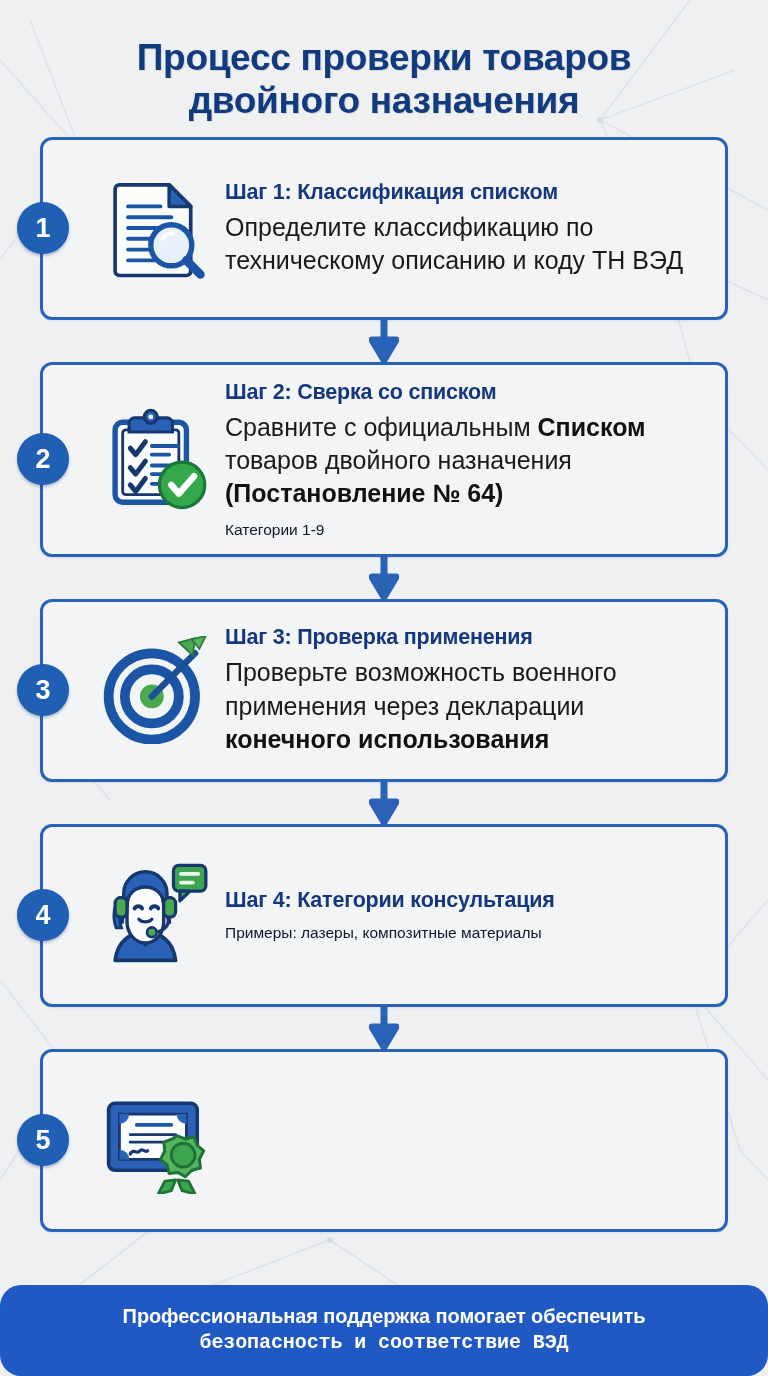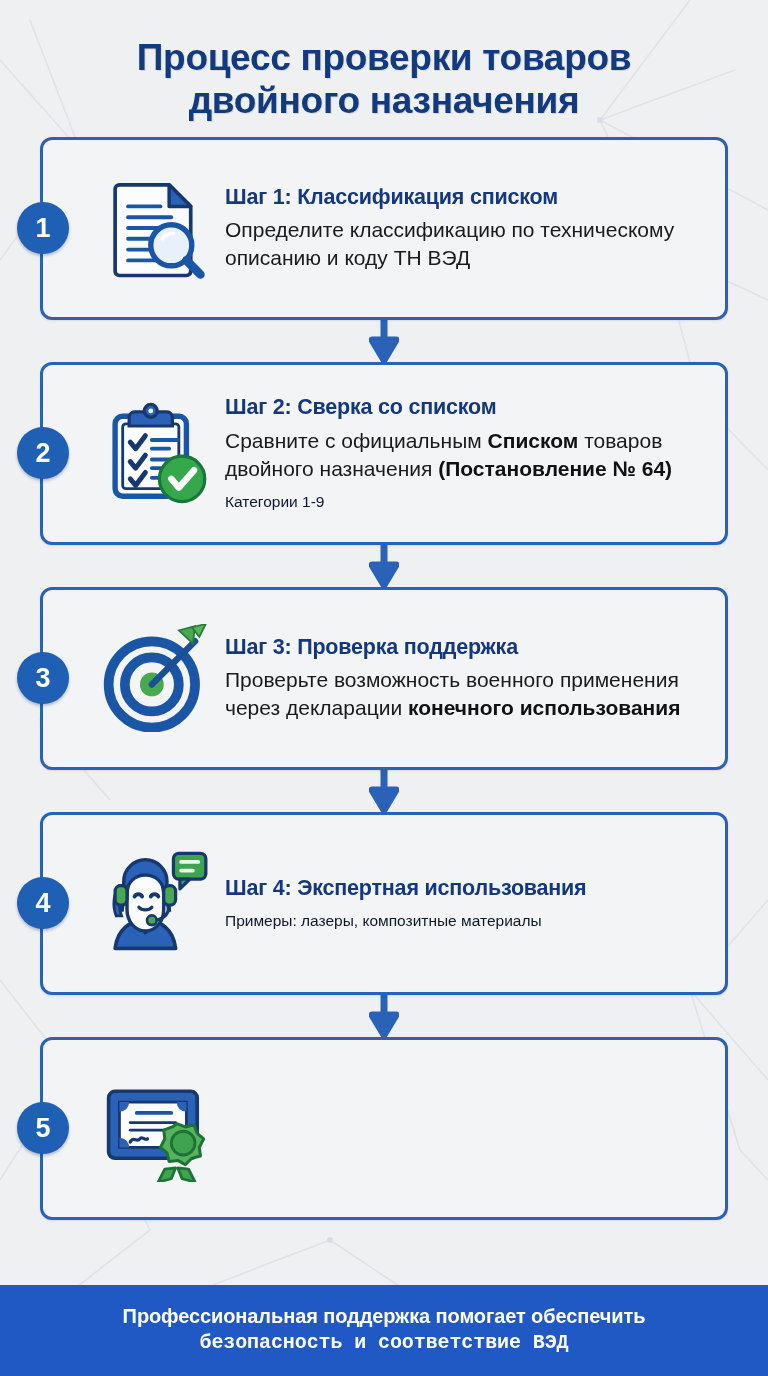--- a/index.html
+++ b/index.html
@@ -44,33 +44,34 @@
     box-shadow:0 2px 3px rgba(10,40,90,.28);
     z-index:3;
   }
   .icon-box{ width:118px; min-width:118px; height:118px; display:flex; align-items:center; justify-content:center; }
   .icon-box svg{ width:108px; height:108px; display:block; }
   .content{ padding-left:12px; padding-right:4px; }
   .step-title{
     color:#14377d; font-size:21.5px; font-weight:bold; line-height:1.22;
     margin-bottom:6px; letter-spacing:-0.2px;
   }
-  .step-desc{ color:#1a1a1a; font-size:21px; line-height:1.33; }
+  .step-desc{ color:#1a1a1a; font-size:25px; line-height:1.33; }
   .step-desc b{ font-weight:bold; color:#111;margin-top:44px; }
   .step-note{ color:#0f172a; font-size:15.5px; line-height:1.3; margin-top:9px; }
 
   
   .connector{ height:42px; display:flex; align-items:center; justify-content:center; }
   .connector svg{ display:block; }
 
   
   .footer{
     background:#2058c4; color:#fff; text-align:center;
     padding:18px 40px 20px; font-size:20px; font-weight:bold; line-height:1.32;
     letter-spacing:-0.1px;
+    border-radius:21px;
   }
   .footer .l2{ display:block;font-family:Liberation Mono, monospace; }
   .spacer{ height:18px; }
 </style>
 </head>
 <body>
 
 <svg class="bg-net" viewBox="0 0 768 1376" preserveAspectRatio="none">
   <g stroke="#dfe3e7" stroke-width="1.6" fill="none">
     <path d="M690 0 L600 120 L768 210"></path>
@@ -188,21 +189,21 @@
           <svg viewBox="0 0 100 100">
             <circle cx="48" cy="56" r="40" fill="none" stroke="#1b55a6" stroke-width="9"></circle>
             <circle cx="48" cy="56" r="25" fill="none" stroke="#1b55a6" stroke-width="9"></circle>
             <circle cx="48" cy="56" r="11" fill="#4aa851"></circle>
             <line x1="48" y1="56" x2="88" y2="16" stroke="#1b4f96" stroke-width="6" stroke-linecap="round"></line>
             <path d="M86 18 l2 -16 l-15 4 z" fill="#4aa851" stroke="#2b7a3a" stroke-width="1.6"></path>
             <path d="M92 12 l6 -12 l-13 3 z" fill="#55b45c" stroke="#2b7a3a" stroke-width="1.6"></path>
           </svg>
         </div>
         <div class="content">
-          <div class="step-title">Шаг 3: Проверка поддержка</div>
+          <div class="step-title">Шаг 3: Проверка применения</div>
           <div class="step-desc"><span>Проверьте возможность военного применения через декларации </span><b>конечного использования</b></div>
 
         </div>
       </div>
     </div>
 
     <div class="connector">
       <svg width="30" height="42" viewBox="0 0 30 42">
           <path d="M15 0 V22 M15 40 L3 20 H27 Z" stroke="#2a62b8" stroke-width="7" fill="#2a62b8" stroke-linejoin="round"></path>
         </svg>
@@ -231,21 +232,21 @@
             <circle cx="48" cy="66" r="4.5" fill="#4aa851" stroke="#16386f" stroke-width="2.4"></circle>
             <rect x="68" y="4" width="30" height="24" rx="5" fill="#3fa44f" stroke="#16386f" stroke-width="3"></rect>
             <path d="M74 28 l0 9 l9 -9 z" fill="#3fa44f" stroke="#16386f" stroke-width="3" stroke-linejoin="round"></path>
             <g stroke="#e8f7ea" stroke-width="3.4" stroke-linecap="round">
               <line x1="75" y1="12" x2="91" y2="12"></line>
                 <line x1="75" y1="20" x2="86" y2="20"></line>
             </g>
           </svg>
         </div>
         <div class="content">
-          <div class="step-title">Шаг 4: Экспертная использования</div>
+          <div class="step-title">Шаг 4: Категории консультация</div>
           <div class="step-note">Примеры: лазеры, композитные материалы</div>
         </div>
       </div>
     </div>
 
     <div class="connector">
       <svg width="30" height="42" viewBox="0 0 30 42">
           <path d="M15 0 V22 M15 40 L3 20 H27 Z" stroke="#2a62b8" stroke-width="7" fill="#2a62b8" stroke-linejoin="round"></path>
         </svg>
     </div>

